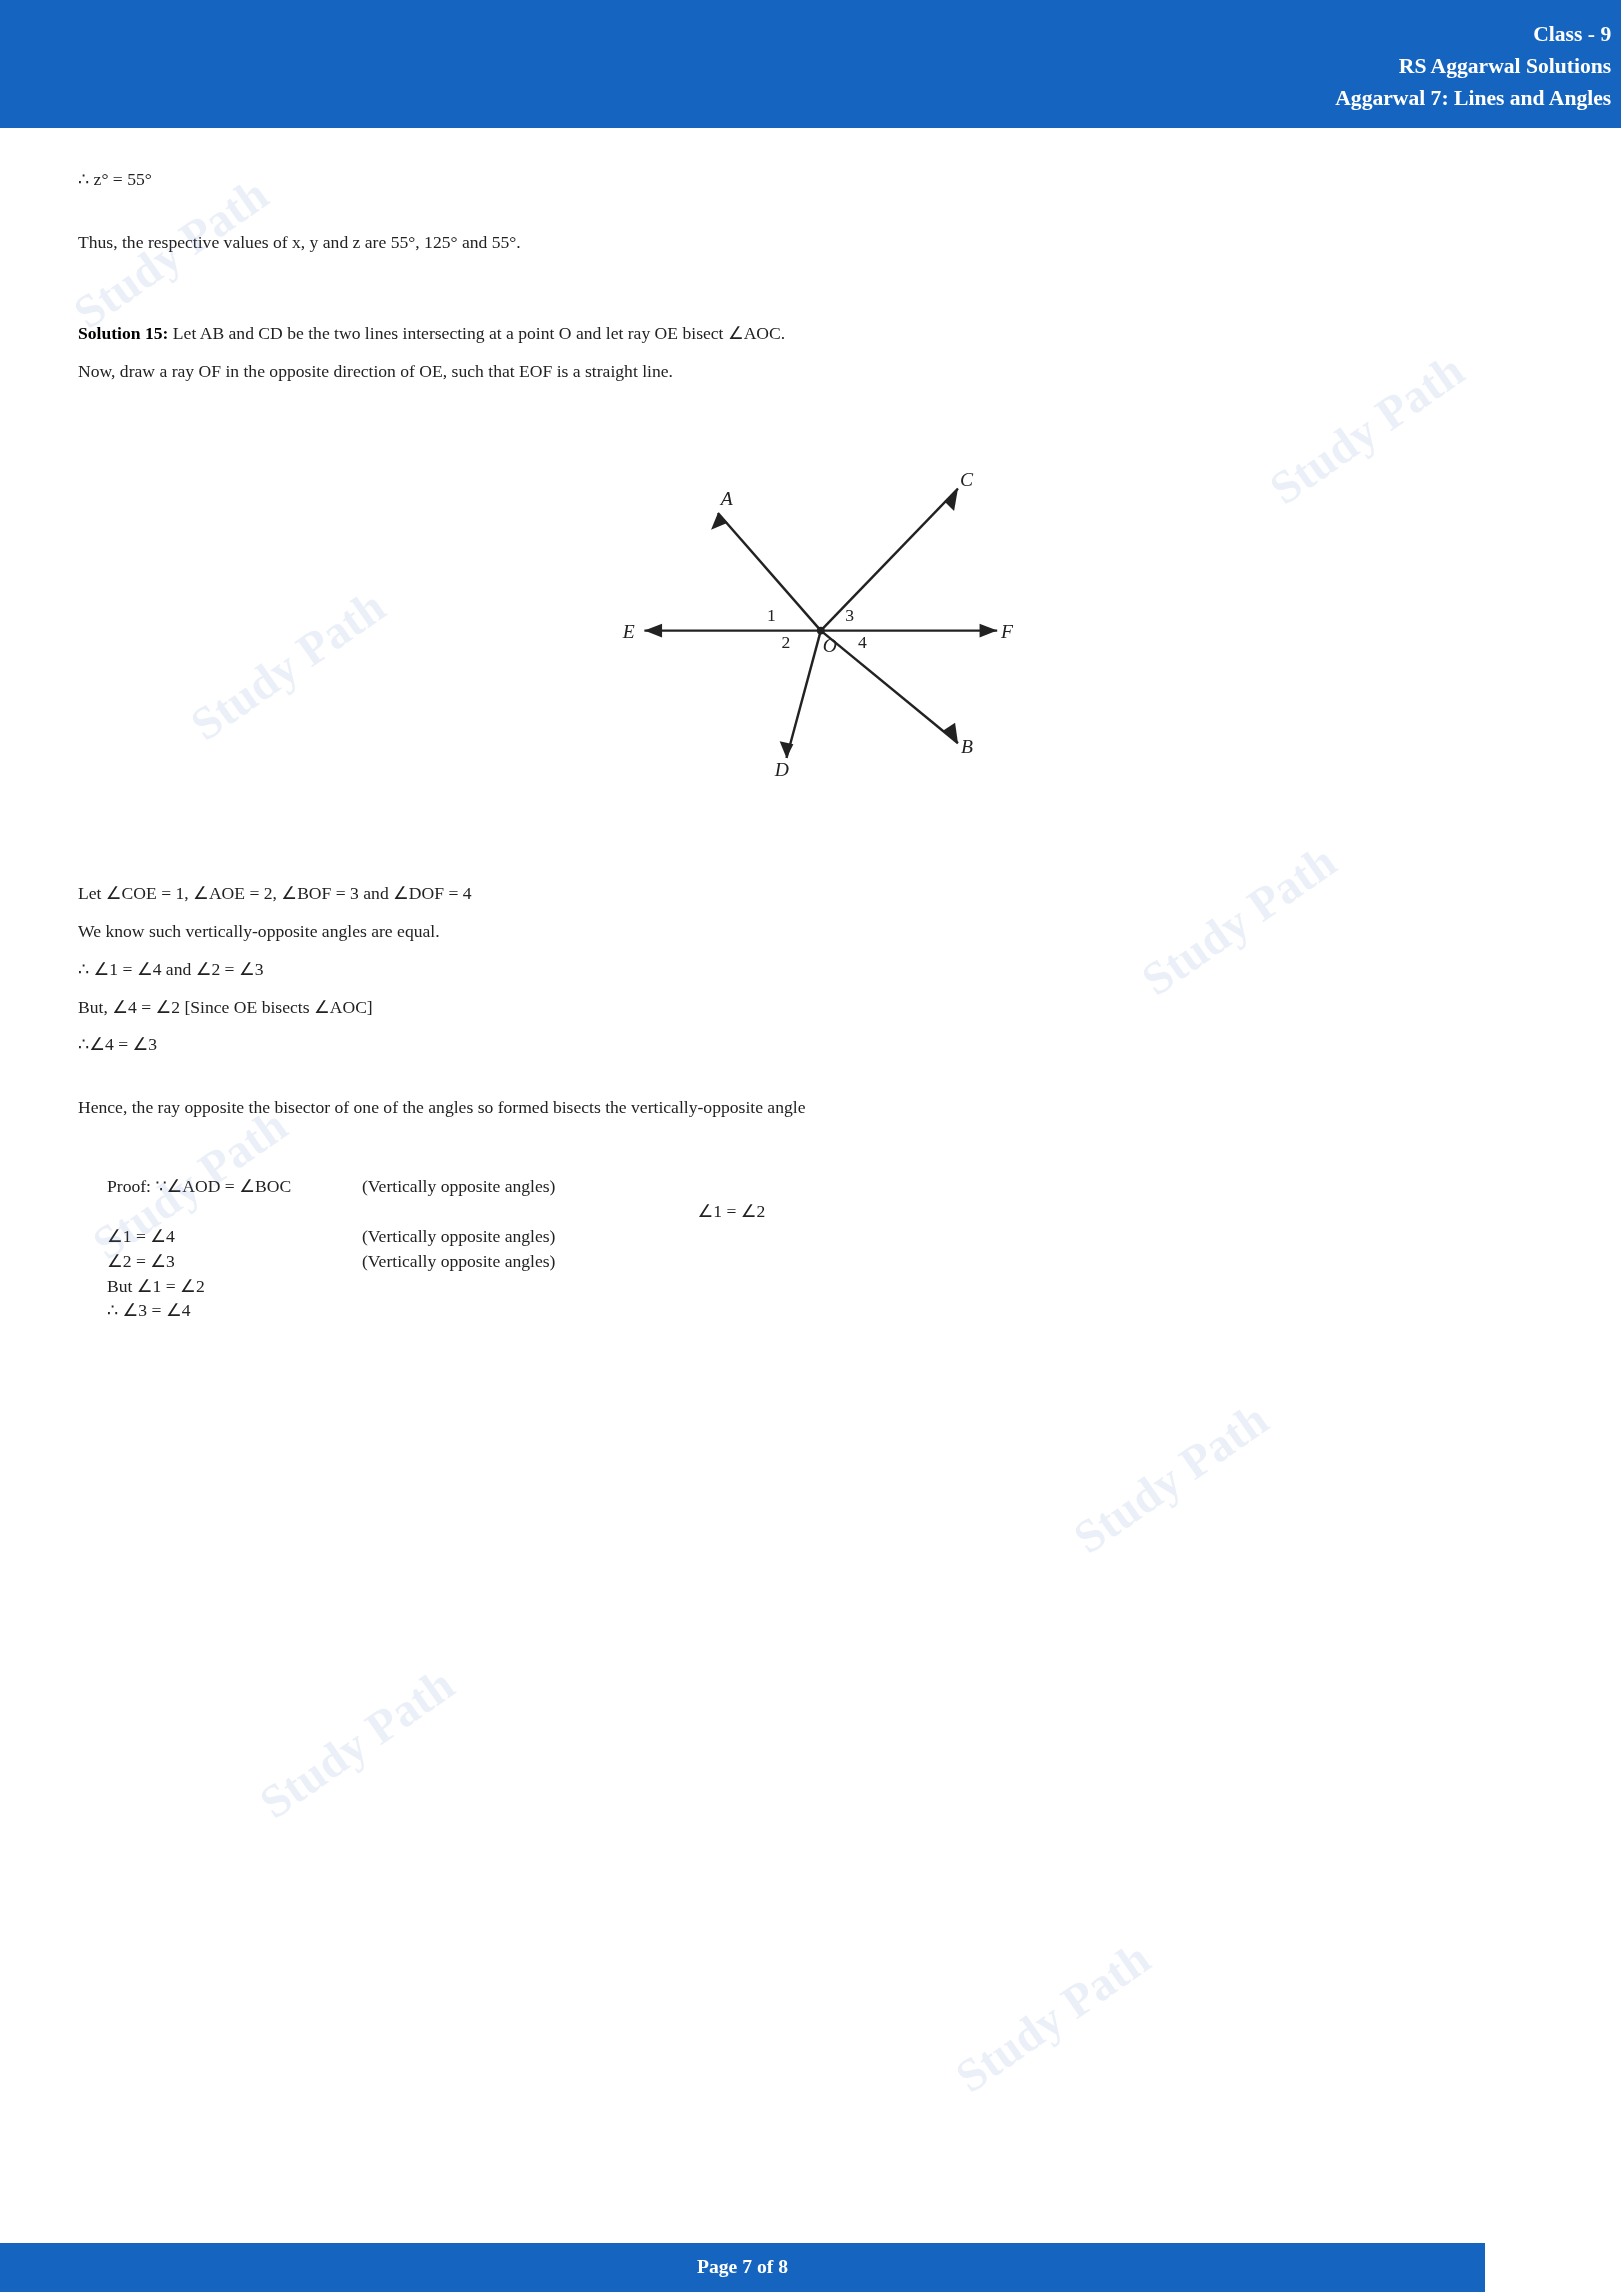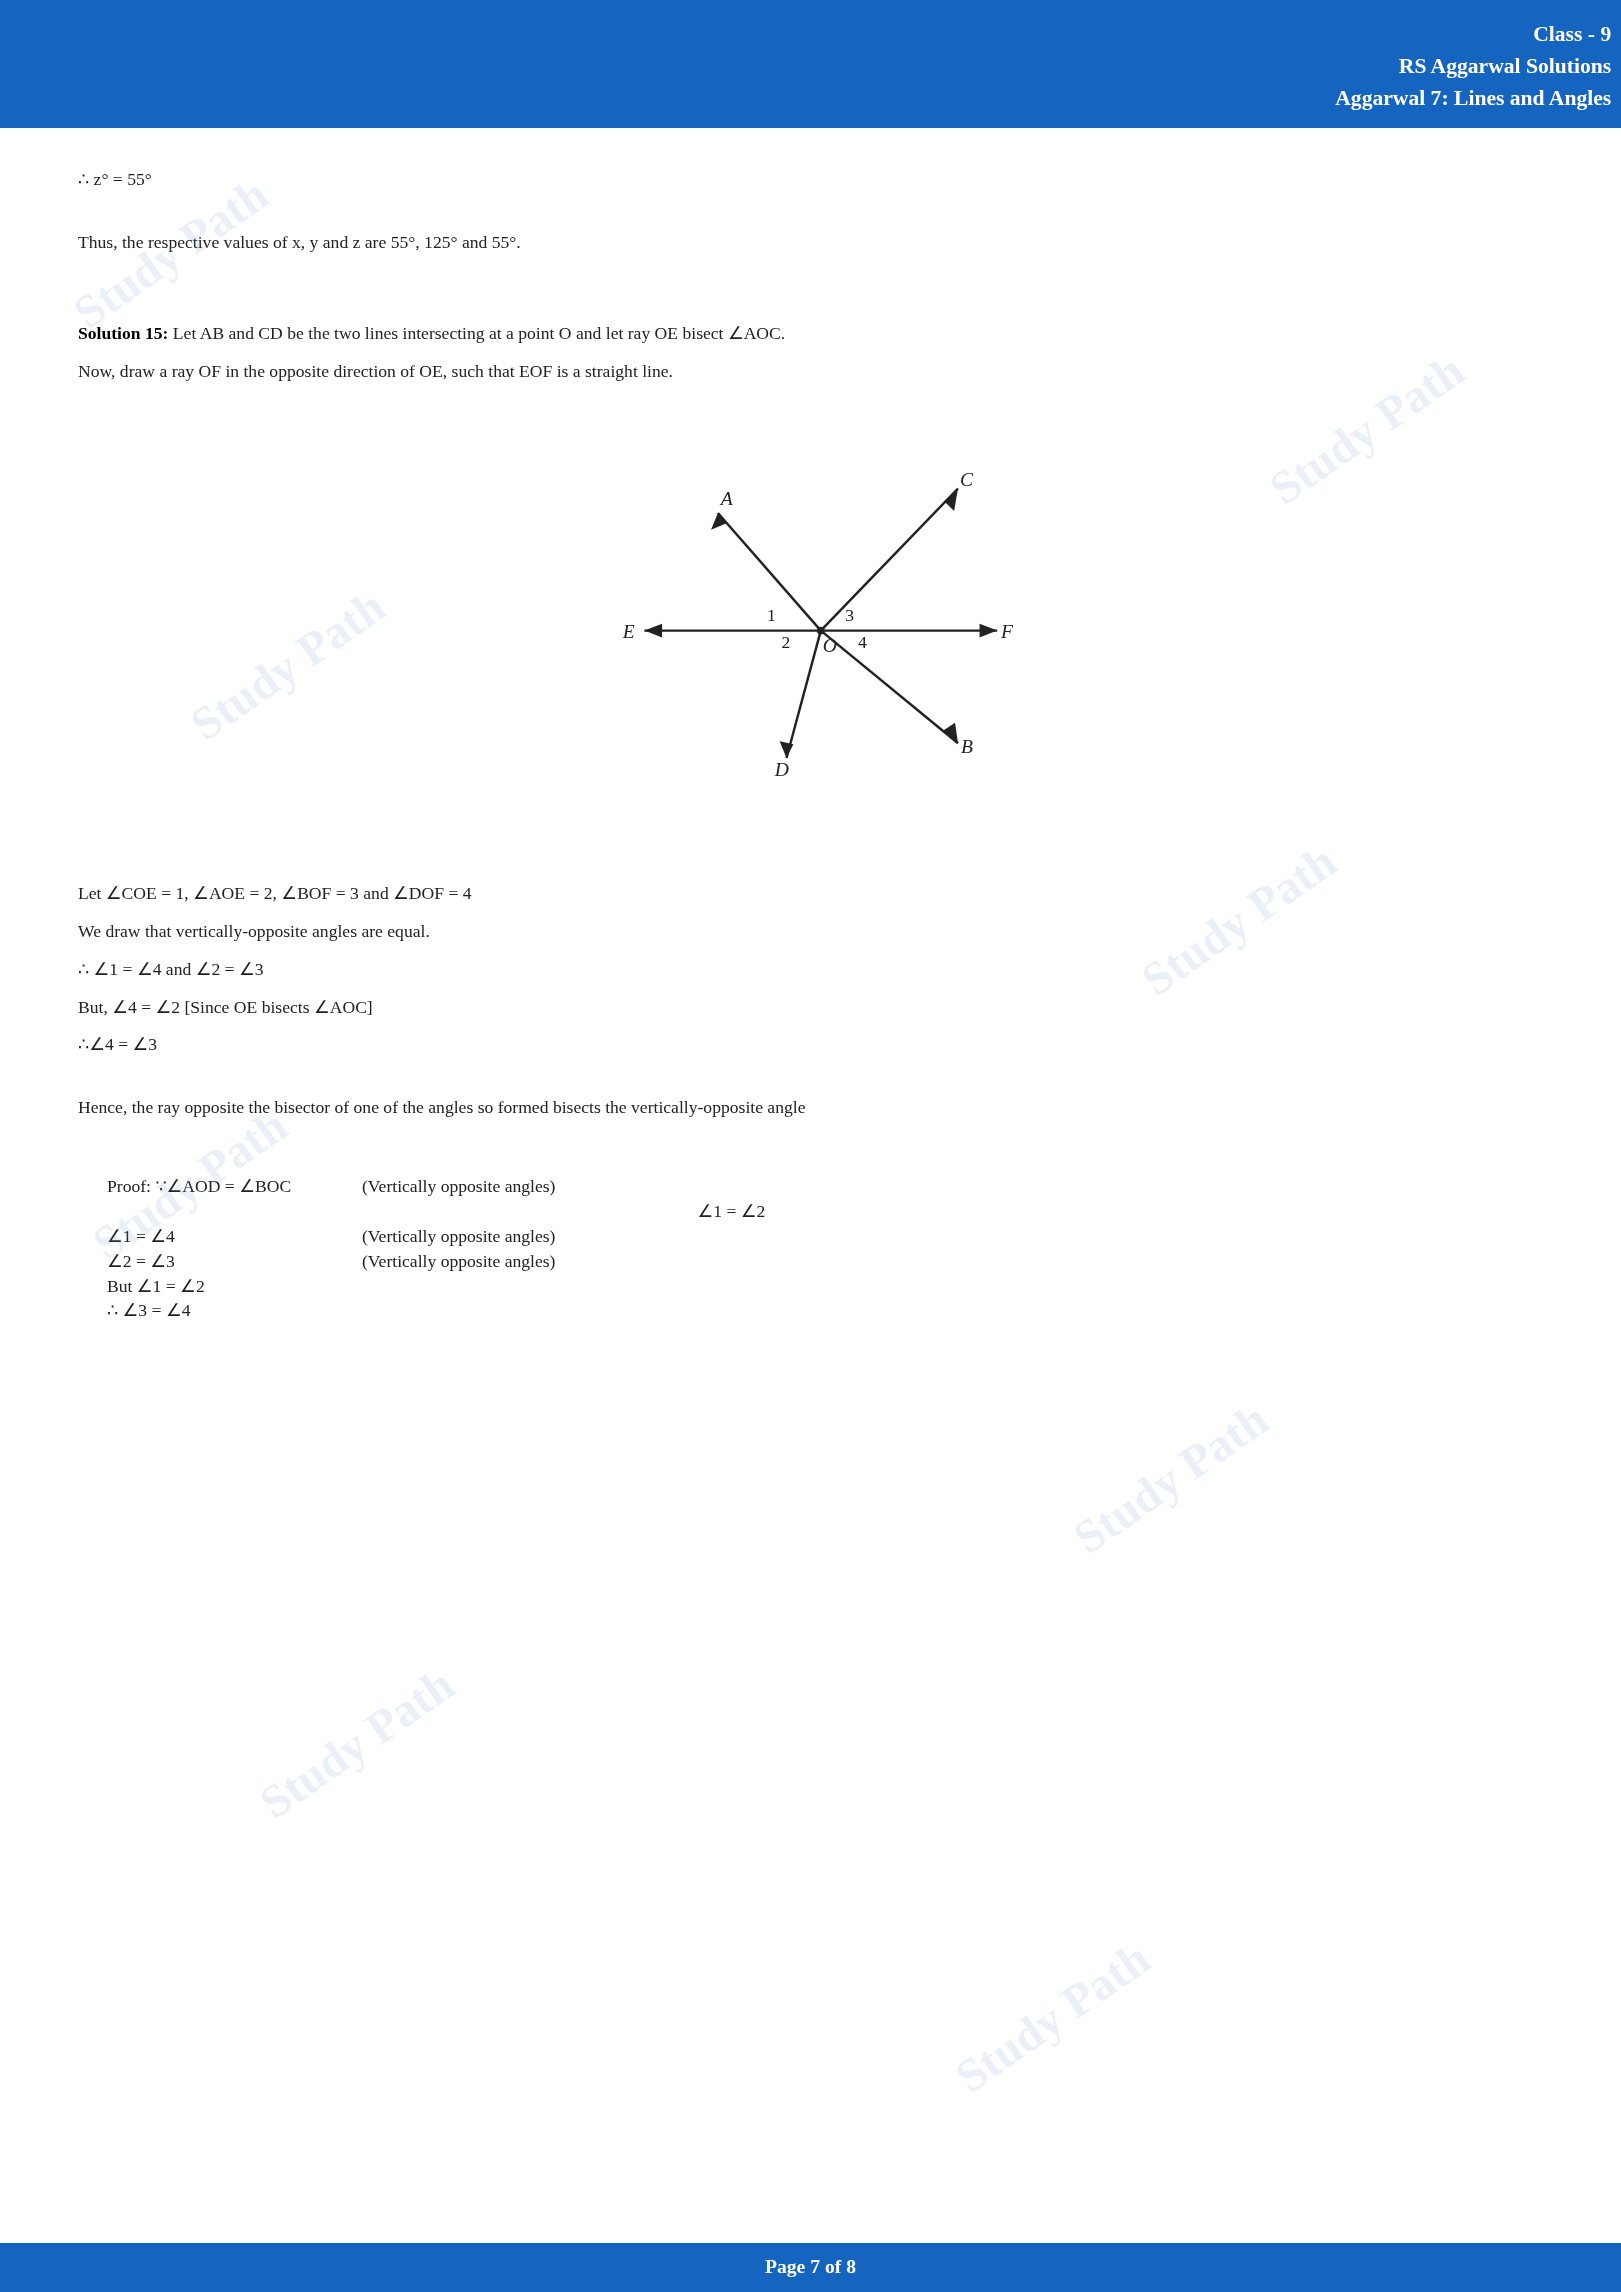--- a/index.html
+++ b/index.html
@@ -46,21 +46,21 @@
       margin: 29px 0 29px 0;
     }
     .proof-table { margin: 9.8px 0 9.8px 29px; }
     .proof-row { display: flex; margin: 3.9px 0; align-items: baseline; justify-content: center; }
     .proof-left { width: 255px; min-width: 255px; }
     .proof-right { flex: 1; }
     .footer {
       position: fixed;
       bottom: 0;
       left: 0;
-      width: 1621px;
+      width: 1485px;
       background: #1565c0;
       color: #fff;
       text-align: center;
       padding: 13.7px;
       font-size: 19.6px;
       font-weight: bold;
     }
     .spacer { height: 17.6px; }
   </style>
 </head>
@@ -160,21 +160,21 @@
 
 
   <div class="spacer"></div>
   <div class="spacer"></div>
 
   <div class="line">
     <span>Let ∠COE = 1, ∠AOE = 2, ∠BOF = 3 and ∠DOF = 4</span>
   </div>
 
   <div class="line">
-    <span>We draw that vertically-opposite angles are equal.</span>
+    <span>We know such vertically-opposite angles are equal.</span>
   </div>
 
   <div class="line">
     <span>∴ ∠1 = ∠4 and ∠2 = ∠3</span>
   </div>
 
   <div class="line">
     <span>But, ∠4 = ∠2 [Since OE bisects ∠AOC]</span>
   </div>
 

